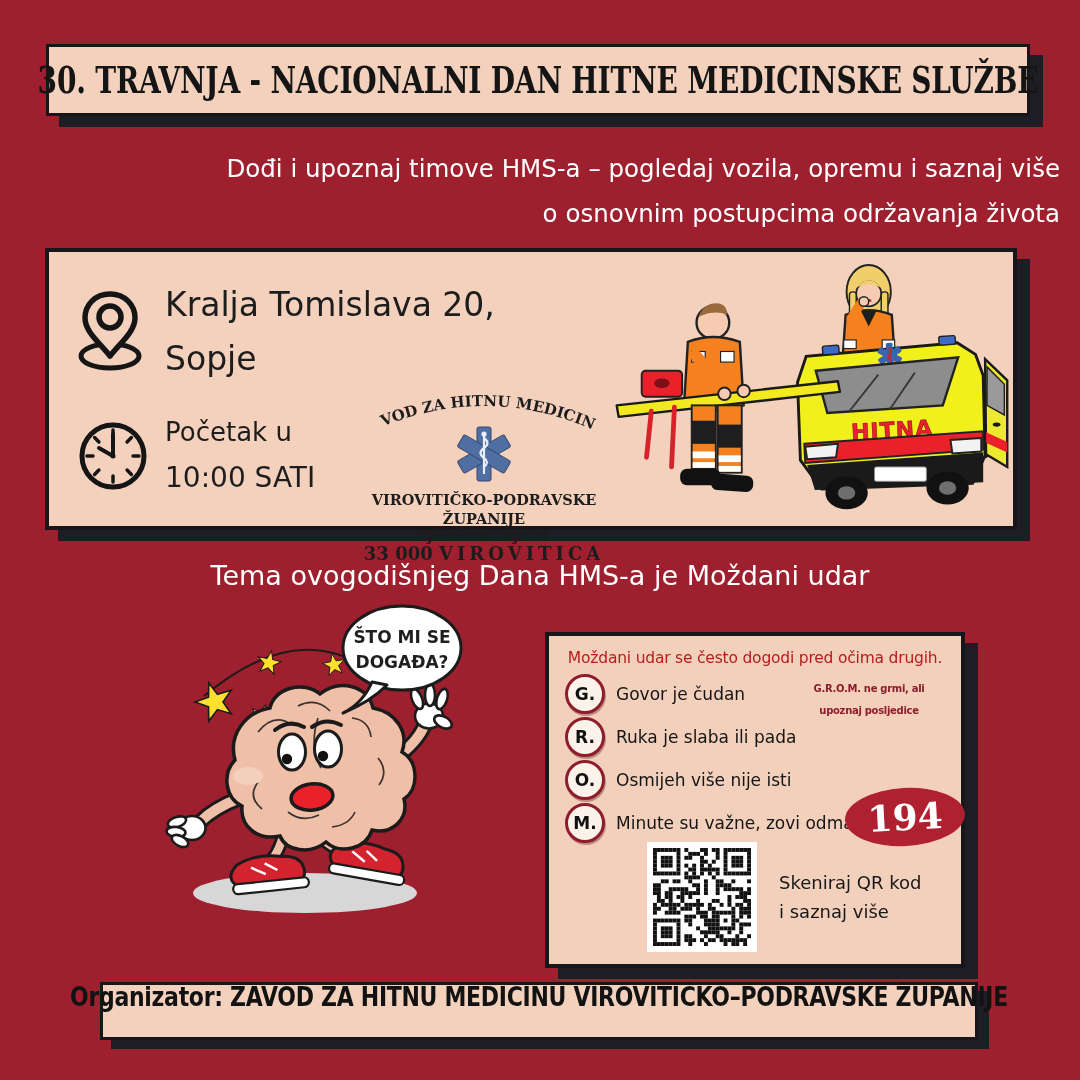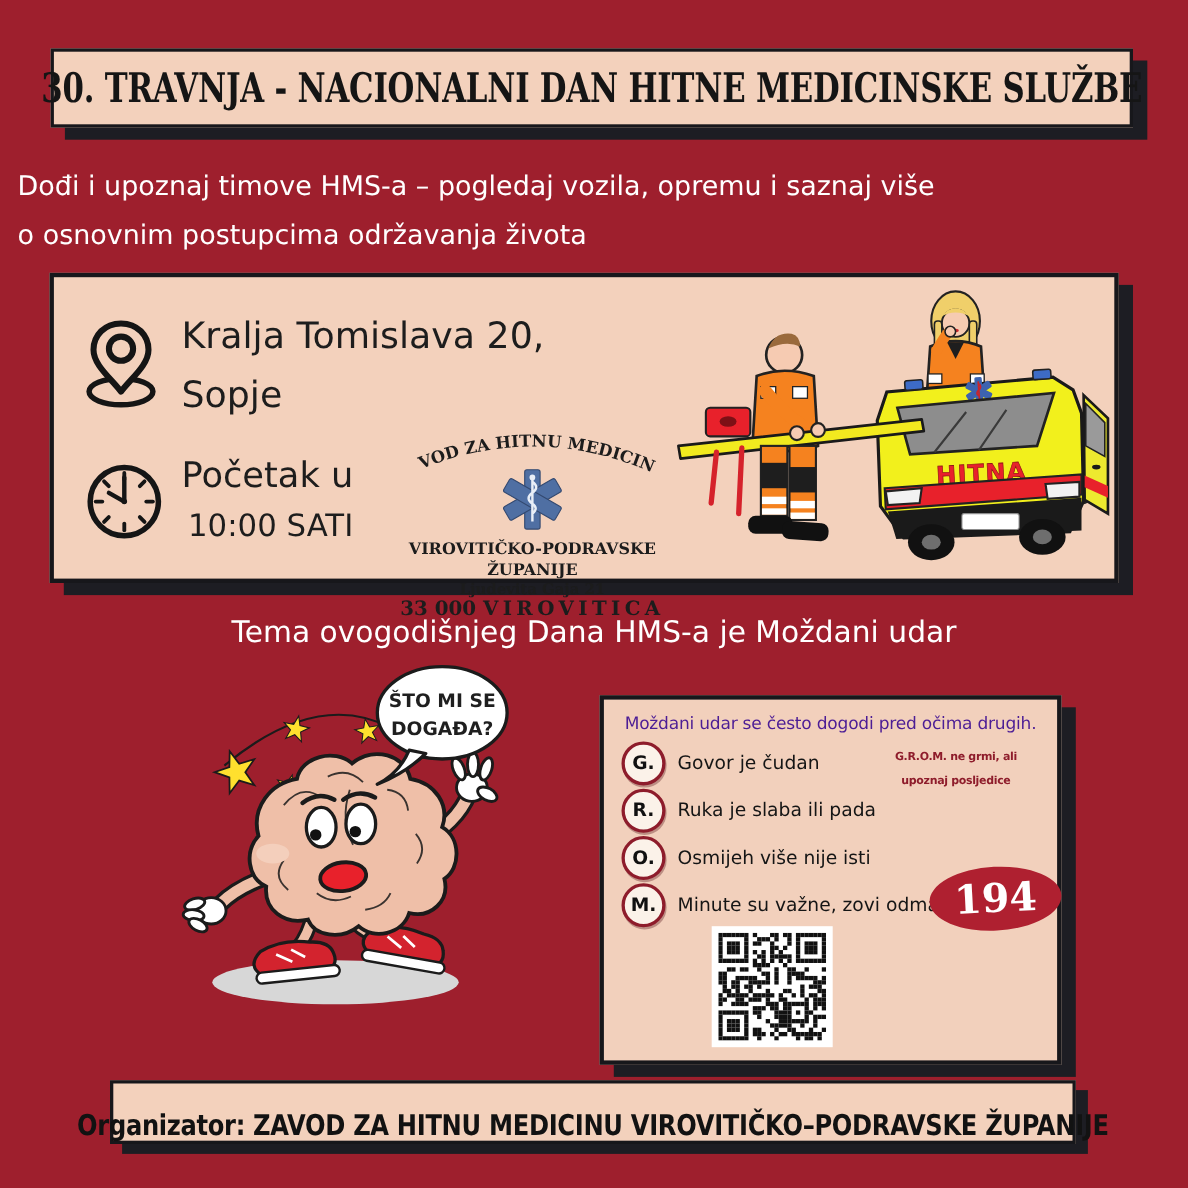--- a/index.html
+++ b/index.html
@@ -4,62 +4,62 @@
 <style>
   html,body{margin:0;padding:0;background:#6e0f1a;}
   .poster{position:relative;width:1080px;height:1080px;background:#9E1F2D;overflow:hidden;
           font-family:"DejaVu Sans","Liberation Sans",sans-serif;}
   
   .panel{background:#F3D1BC;border:4px solid #17171b;box-shadow:13px 11px 0 #1d1d23;box-sizing:border-box;position:absolute;}
   .title-banner{left:46px;top:44px;width:984px;height:72px;border-width:3px;
                 display:flex;align-items:center;justify-content:center;}
   .title-banner span{font-family:"DejaVu Serif","Liberation Serif",serif;font-weight:bold;
                      font-size:28px;color:#151515;white-space:nowrap;transform:scaleY(1.32);letter-spacing:-0.2px;}
-  .intro{position:absolute;left:0;top:146px;width:1060px;text-align:left;color:#ffffff;
-         font-size:24.5px;line-height:45px;padding-left:16px;}
+  .intro{position:absolute;left:0;top:146px;width:1060px;text-align:right;color:#ffffff;
+         font-size:24.5px;line-height:45px;}
   .theme-line{position:absolute;left:0;top:560px;width:1080px;text-align:center;color:#ffffff;font-size:27px;}
   
   .event-card{left:45px;top:248px;width:972px;height:282px;}
   .ev-icon{position:absolute;}
   .pin-icon{left:28px;top:34px;width:66px;height:86px;}
   .clock-icon{left:28px;top:168px;width:72px;height:72px;}
   .address{position:absolute;left:116px;top:26px;font-size:33px;line-height:54px;color:#1d1d1d;}
   .time-block{position:absolute;left:116px;top:158px;color:#1d1d1d;}
-  .time-l1{font-size:32px;line-height:44px;}
+  .time-l1{font-size:26px;line-height:44px;}
   .time-l2{font-size:28px;line-height:48px;text-align:right;}
   .logo-block{position:absolute;left:300px;top:126px;width:270px;text-align:center;color:#1c1c1c;
               font-family:"DejaVu Serif","Liberation Serif",serif;font-weight:bold;}
   .logo-org{font-size:14.5px;line-height:19px;}
   .logo-street{font-size:13.5px;line-height:17px;}
   .logo-city{font-size:18px;line-height:17px;}
   .logo-city .sp{letter-spacing:4px;}
   .ill{position:absolute;left:560px;top:2px;width:404px;height:270px;}
   
   .brain-svg{position:absolute;left:140px;top:600px;width:360px;height:325px;}
   
   .grom-card{left:545px;top:632px;width:420px;height:336px;background:#F2D0BC;}
   .grom-header{position:absolute;left:10px;top:13px;width:392px;text-align:center;
-               font-size:15.5px;letter-spacing:-0.2px;color:#4c1d95;}
+               font-size:15.5px;letter-spacing:-0.2px;color:#b91c1c;}
   .grom-rows{position:absolute;left:16px;top:40px;}
   .grom-row{display:flex;align-items:center;height:36px;margin-bottom:7px;}
   .g-circle{width:34px;height:34px;border-radius:50%;background:#FBF2E9;border:3px solid #8E1C2B;
             display:flex;align-items:center;justify-content:center;flex:0 0 auto;
             font-weight:bold;font-size:17px;color:#111;box-shadow:1px 2px 0 rgba(90,20,25,.35);}
   .g-text{margin-left:11px;font-size:17px;color:#151515;white-space:nowrap;}
   .grom-slogan{position:absolute;left:228px;top:42px;width:184px;text-align:center;
                font-weight:bold;font-size:10px;letter-spacing:-0.3px;line-height:22px;color:#8E1C2B;}
   .phone-badge{position:absolute;left:296px;top:152px;width:120px;height:58px;background:#AF2030;
                border-radius:50%;display:flex;align-items:center;justify-content:center;transform:rotate(-3deg);
                color:#fff;font-family:"DejaVu Serif","Liberation Serif",serif;font-weight:bold;font-size:36px;}
   .qr-box{position:absolute;left:98px;top:206px;width:110px;height:110px;background:#ffffff;
           padding:6px;box-sizing:border-box;}
   .qr-caption{position:absolute;left:230px;top:232px;font-size:18px;line-height:29px;color:#181818;}
   
   .footer-banner{left:100px;top:982px;width:878px;height:58px;border-width:3px;box-shadow:11px 9px 0 #1d1d23;
-                 display:flex;align-items:flex-end;justify-content:center;}
+                 display:flex;align-items:flex-start;justify-content:center;}
   .footer-banner span{font-weight:bold;font-size:22px;color:#121212;white-space:nowrap;
                       transform:scaleY(1.18);letter-spacing:-0.3px;}
 </style>
 </head>
 <body>
 
 <div class="poster">
 
   <div class="panel title-banner">
     <span>30. TRAVNJA - NACIONALNI DAN HITNE MEDICINSKE SLUŽBE</span>
@@ -637,19 +637,23 @@
           <rect x="16" y="96" width="4" height="4" fill="#111"></rect>
           <rect x="20" y="96" width="4" height="4" fill="#111"></rect>
           <rect x="24" y="96" width="4" height="4" fill="#111"></rect>
           <rect x="36" y="96" width="4" height="4" fill="#111"></rect>
           <rect x="52" y="96" width="4" height="4" fill="#111"></rect>
           <rect x="72" y="96" width="4" height="4" fill="#111"></rect>
           <rect x="80" y="96" width="4" height="4" fill="#111"></rect>
           <rect x="84" y="96" width="4" height="4" fill="#111"></rect>
           <rect x="92" y="96" width="4" height="4" fill="#111"></rect>
         </svg></div>
+    <div class="qr-caption">
+      <div>Skeniraj QR kod</div>
+      <div>i saznaj više</div>
+    </div>
   </div>
 
   <div class="panel footer-banner">
     <span>Organizator: ZAVOD ZA HITNU MEDICINU VIROVITIČKO–PODRAVSKE ŽUPANIJE</span>
   </div>
 
 </div>
 
 </body></html>

